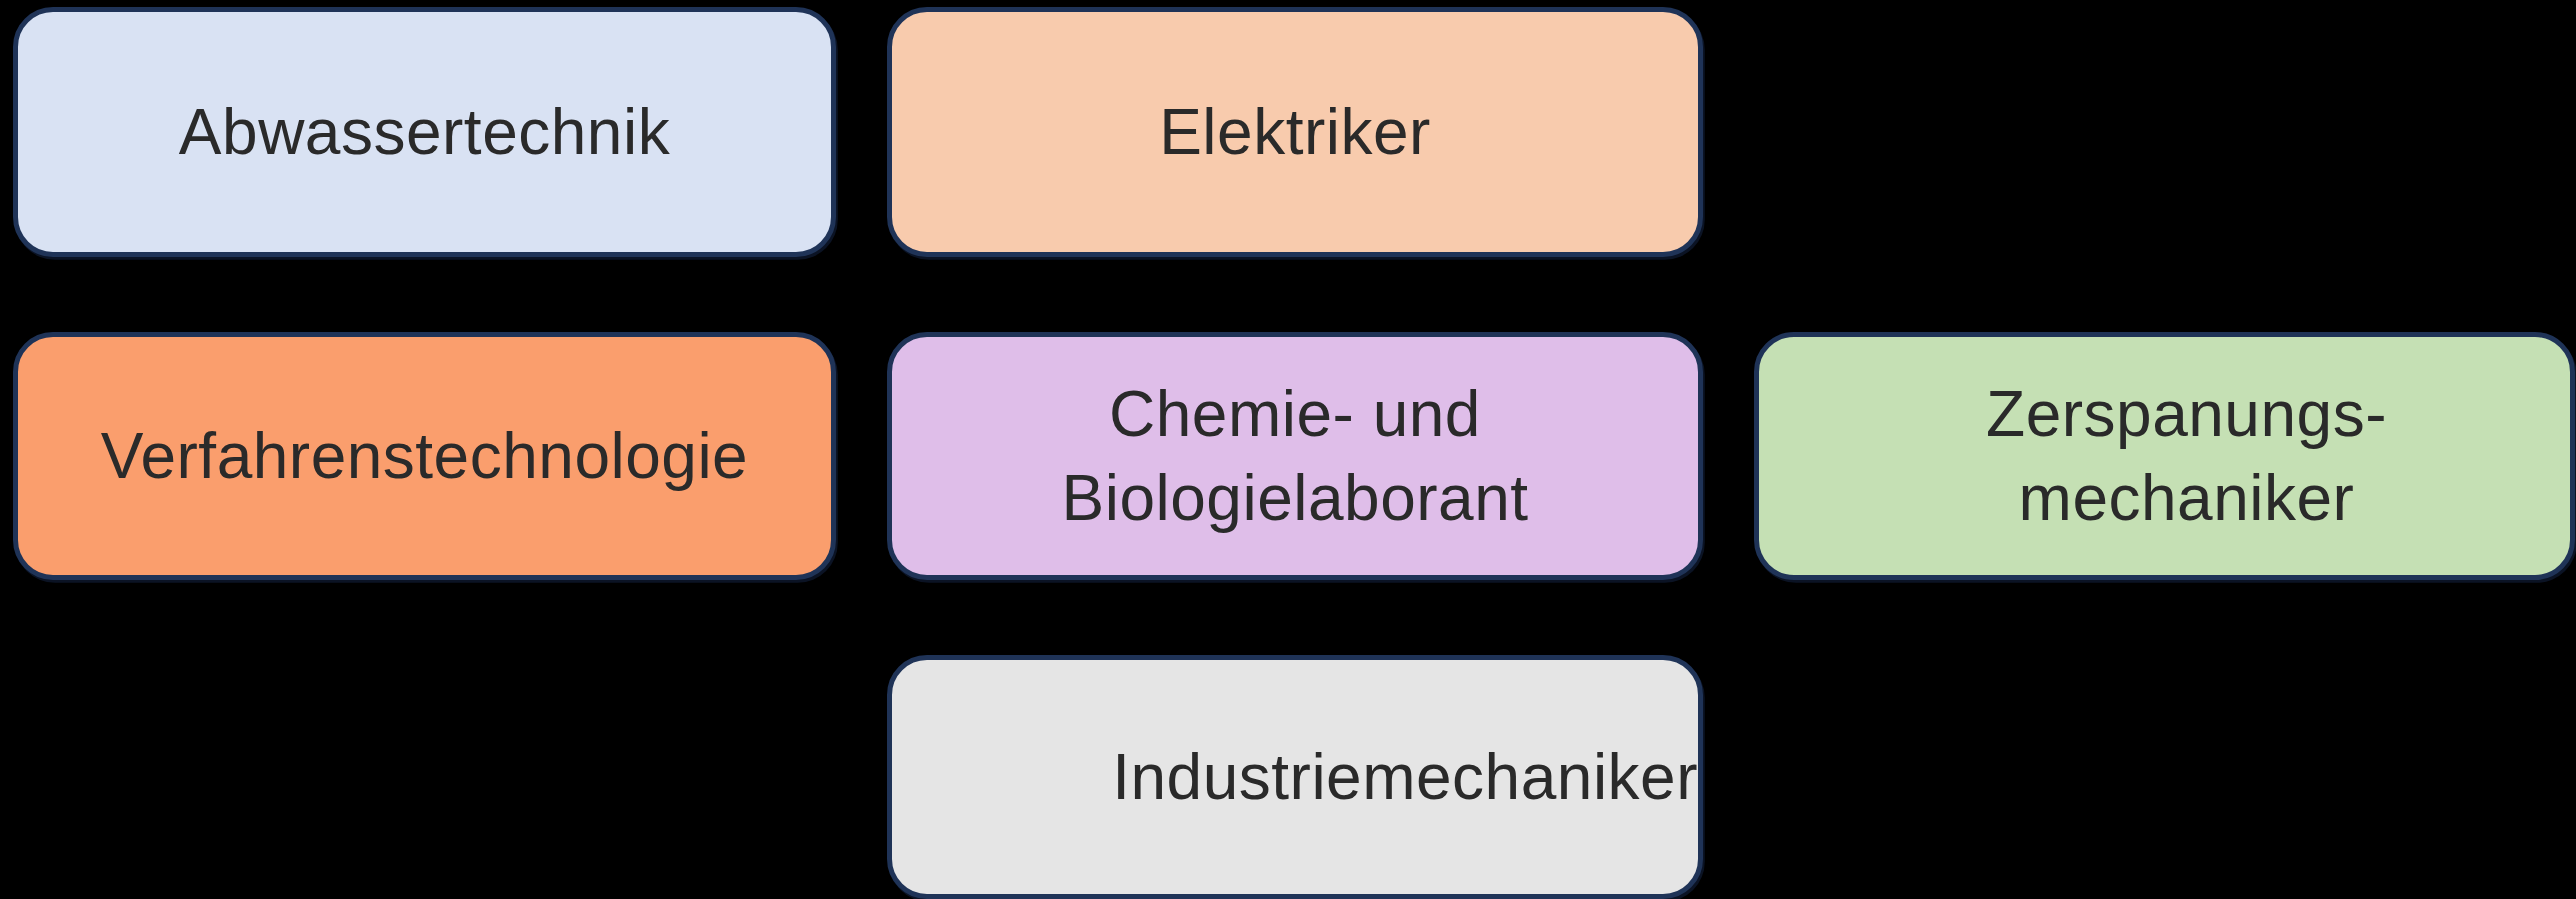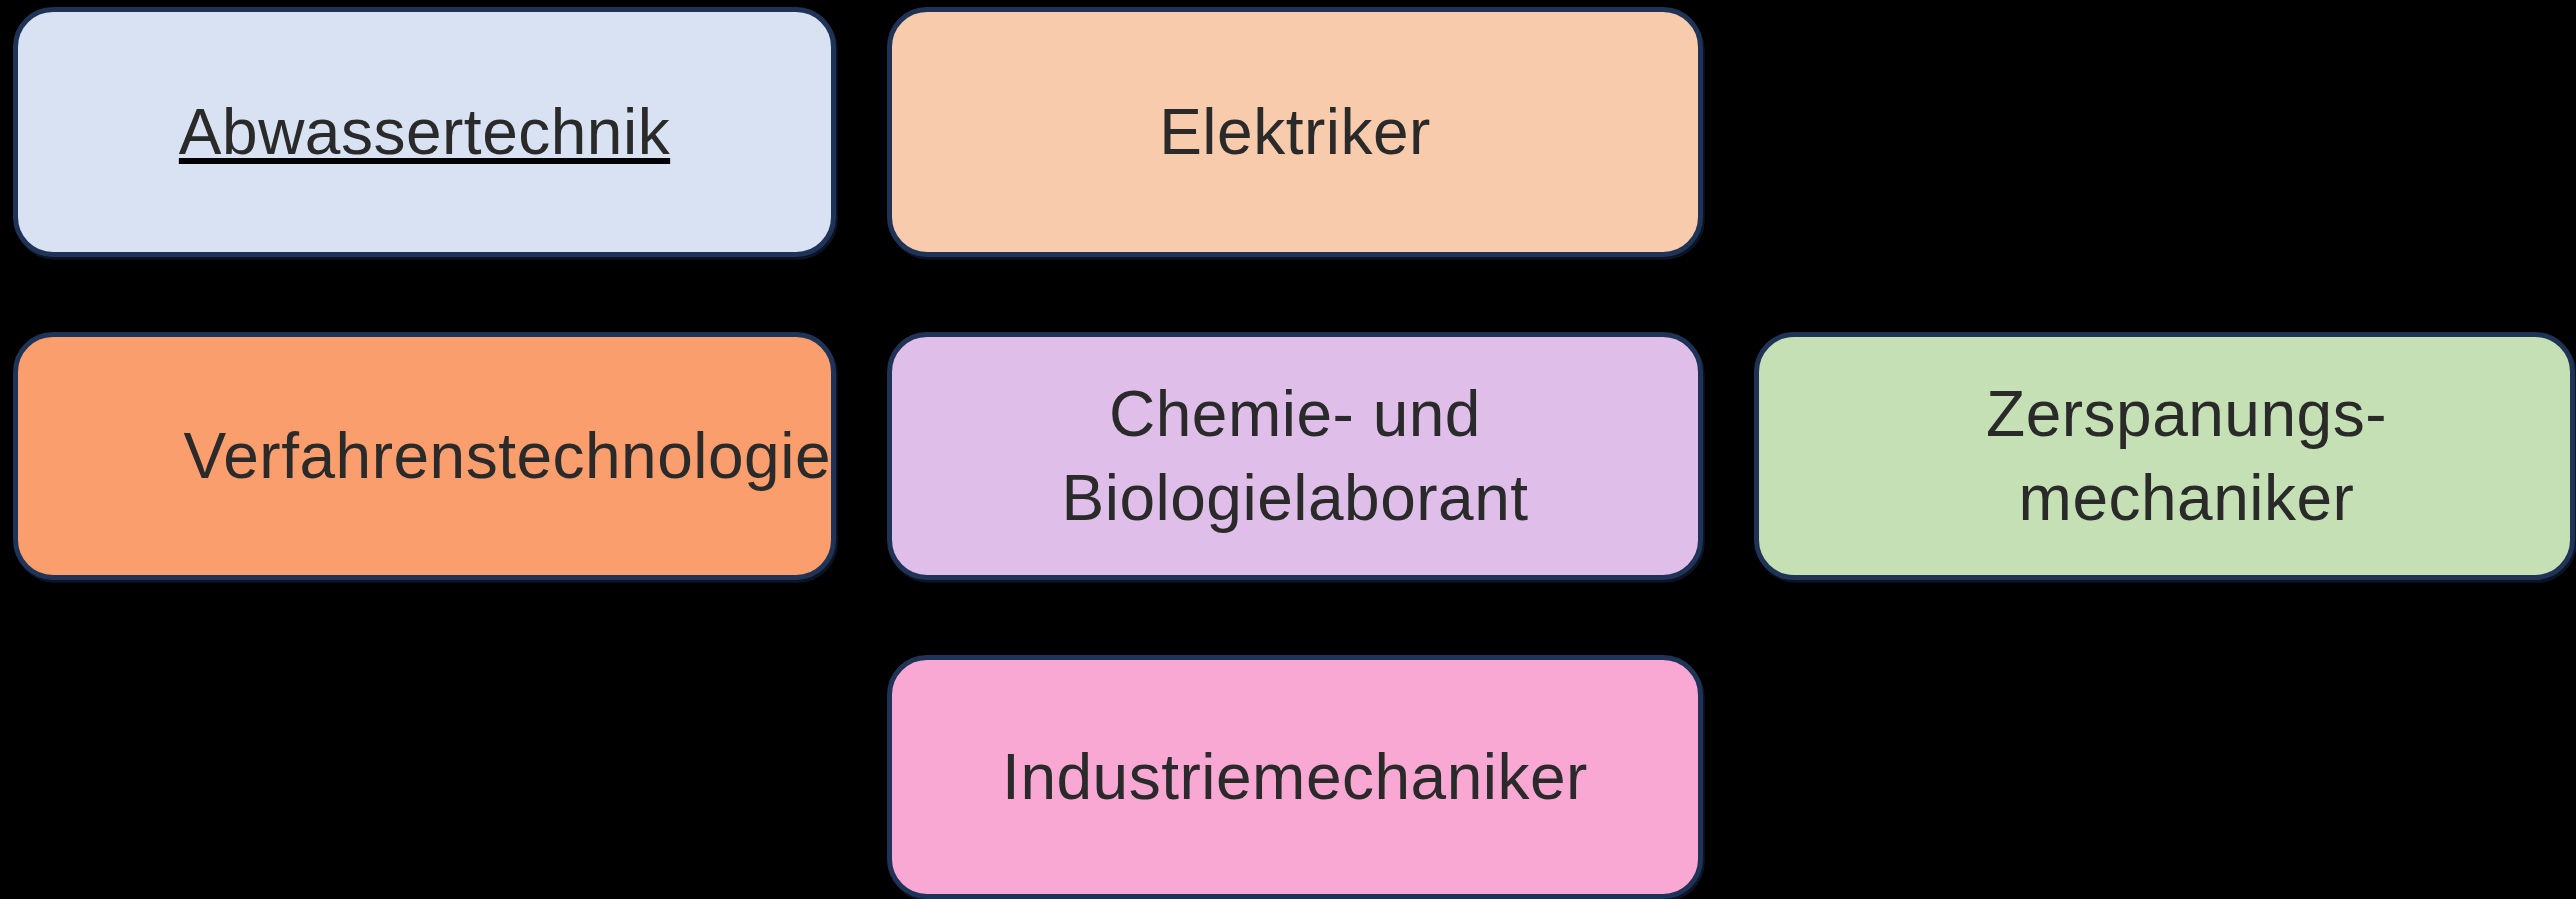--- a/index.html
+++ b/index.html
@@ -35,24 +35,24 @@
     box-shadow: 1.8px 2.8px 0 rgba(20, 35, 65, 0.55);
   }
   .box-label {
     font-size: 64px;
     line-height: 1.32;
     color: #2A2A2A;
     text-align: center;
     white-space: pre-line;
     letter-spacing: 0.5px;
   }
-  .r1c1 { grid-column: 1; grid-row: 1; text-decoration: underline; }
+  .r1c1 { grid-column: 1; grid-row: 1; }
   .r1c2 { grid-column: 2; grid-row: 1; }
   .r1c3 { grid-column: 3; grid-row: 1; }
-  .r2c1 { grid-column: 1; grid-row: 2; justify-content: flex-end; }
+  .r2c1 { grid-column: 1; grid-row: 2; }
   .r2c2 { grid-column: 2; grid-row: 2; }
   .r2c3 { grid-column: 3; grid-row: 2; }
   .r3c2 { grid-column: 2; grid-row: 3; }
 </style>
 </head>
 <body>
 
 <div class="canvas">
   <div class="grid">
 
@@ -72,19 +72,19 @@
     <div class="box r2c2" data-bind-style="backgroundColor:diagram.boxes.4.color;borderColor:diagram.border_color" style="background-color: rgb(223, 190, 233); border-color: rgb(31, 51, 87);">
       <span class="box-label" data-bind="diagram.boxes.4.label" data-bind-style="color:diagram.text_color" style="color: rgb(42, 42, 42);">Chemie- und
 Biologielaborant</span>
     </div>
 
     <div class="box r2c3" data-bind-style="backgroundColor:diagram.boxes.5.color;borderColor:diagram.border_color" style="background-color: rgb(197, 224, 180); border-color: rgb(31, 51, 87); padding-left: 44px;">
       <span class="box-label" data-bind="diagram.boxes.5.label" data-bind-style="color:diagram.text_color" style="color: rgb(42, 42, 42);">Zerspanungs-
 mechaniker</span>
     </div>
 
-    <div class="box r3c2" data-bind-style="backgroundColor:diagram.boxes.6.color;borderColor:diagram.border_color" style="background-color: #f9a8d4; border-color: rgb(31, 51, 87);">
+    <div class="box r3c2" data-bind-style="backgroundColor:diagram.boxes.6.color;borderColor:diagram.border_color" style="background-color: #e5e5e5; border-color: rgb(31, 51, 87); justify-content: flex-end;">
       <span class="box-label" data-bind="diagram.boxes.6.label" data-bind-style="color:diagram.text_color" style="color: rgb(42, 42, 42);">Industriemechaniker</span>
     </div>
 
   </div>
 </div>
 
 
 </body></html>

